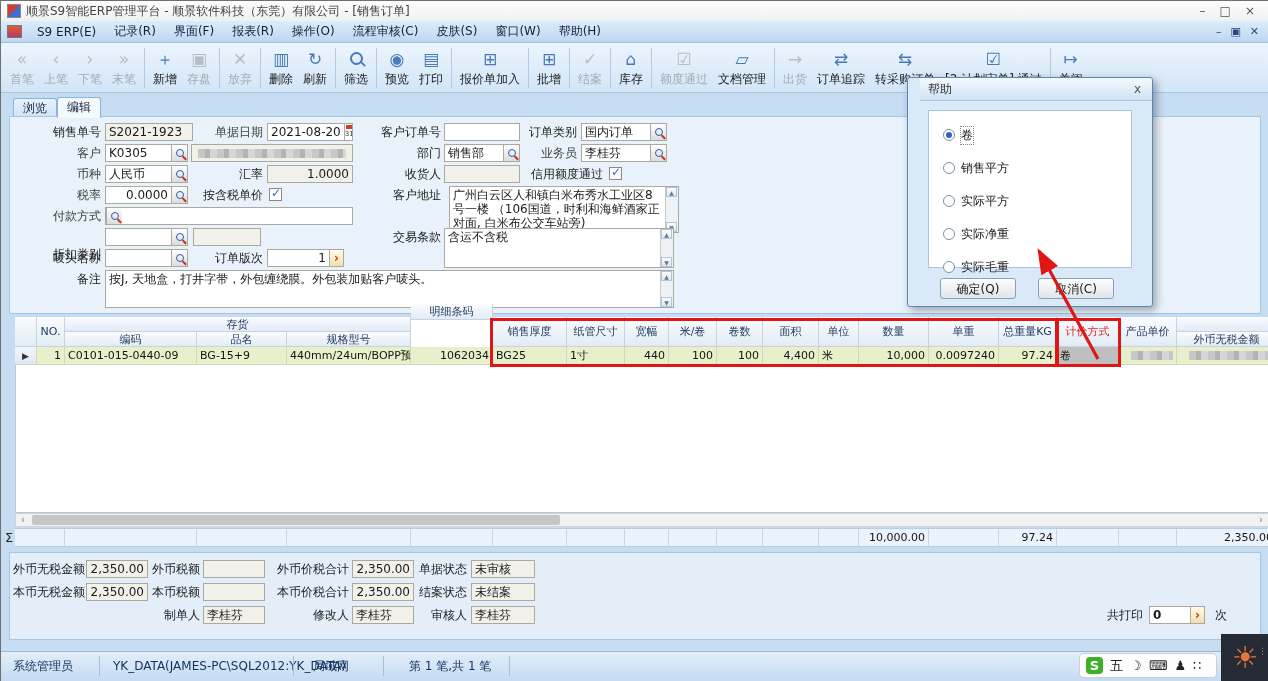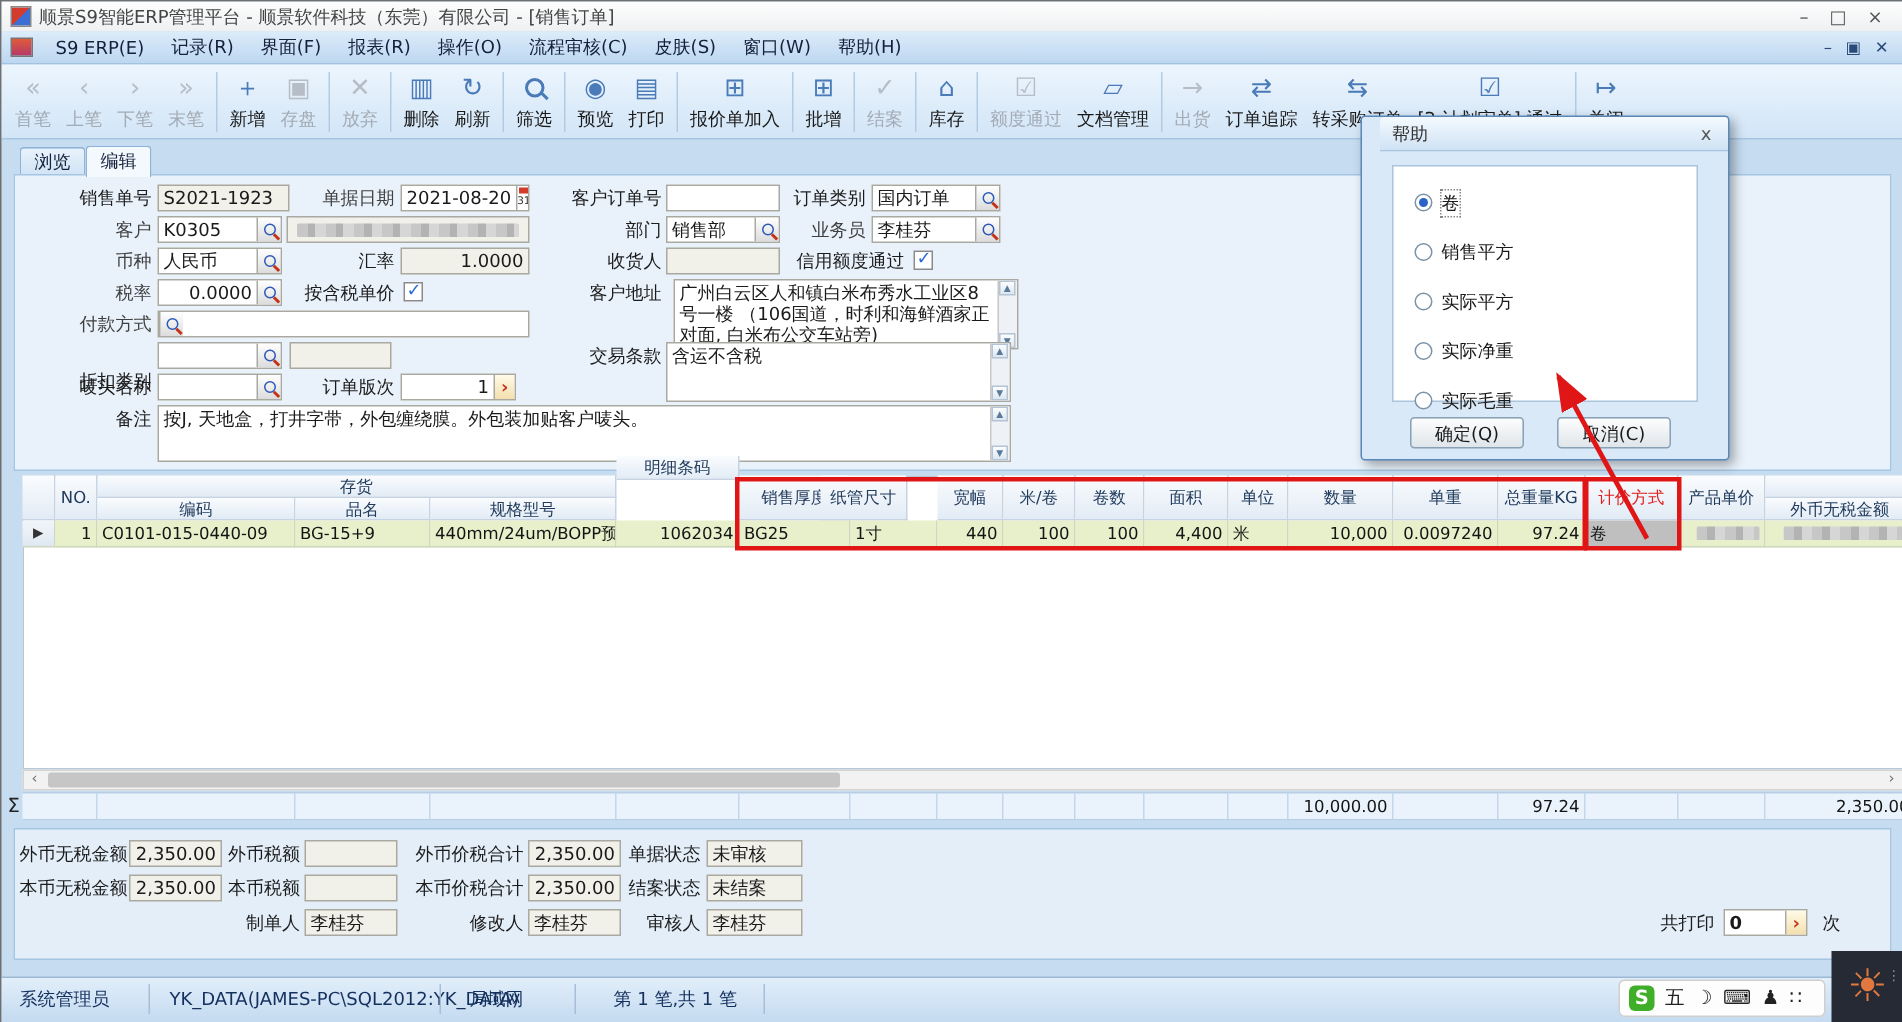--- a/index.html
+++ b/index.html
@@ -385,21 +385,21 @@
   <div class="grid-body"></div>
   <div id="grid-layer" style="position:absolute;left:0;top:0;">
       <div class="gh" style="left: 14px; top: 316px; width: 22px; height: 30px;"></div>
       <div class="gh" style="left: 64px; top: 316px; width: 346px; height: 15px;">存货</div>
       <div class="gh" style="left: 36px; top: 316px; width: 28px; height: 30px;">NO.</div>
       <div class="gh" style="left: 64px; top: 331px; width: 132px; height: 15px;">编码</div>
       <div class="gh" style="left: 196px; top: 331px; width: 90px; height: 15px;">品名</div>
       <div class="gh" style="left: 286px; top: 331px; width: 124px; height: 15px;">规格型号</div>
       <div class="gh" style="left: 410px; top: 303px; width: 82px; height: 16px;">明细条码</div>
       <div class="gh" style="left: 492px; top: 316px; width: 74px; height: 30px;">销售厚度</div>
-      <div class="gh" style="left: 546px; top: 316px; width: 58px; height: 30px;">纸管尺寸</div>
+      <div class="gh" style="left: 566px; top: 316px; width: 58px; height: 30px;">纸管尺寸</div>
       <div class="gh" style="left: 624px; top: 316px; width: 44px; height: 30px;">宽幅</div>
       <div class="gh" style="left: 668px; top: 316px; width: 48px; height: 30px;">米/卷</div>
       <div class="gh" style="left: 716px; top: 316px; width: 46px; height: 30px;">卷数</div>
       <div class="gh" style="left: 762px; top: 316px; width: 56px; height: 30px;">面积</div>
       <div class="gh" style="left: 818px; top: 316px; width: 40px; height: 30px;">单位</div>
       <div class="gh" style="left: 858px; top: 316px; width: 70px; height: 30px;">数量</div>
       <div class="gh" style="left: 928px; top: 316px; width: 70px; height: 30px;">单重</div>
       <div class="gh" style="left: 998px; top: 316px; width: 58px; height: 30px;">总重量KG</div>
       <div class="gh redh" style="left: 1056px; top: 316px; width: 62px; height: 30px;">计价方式</div>
       <div class="gh" style="left: 1118px; top: 316px; width: 58px; height: 30px;">产品单价</div>

